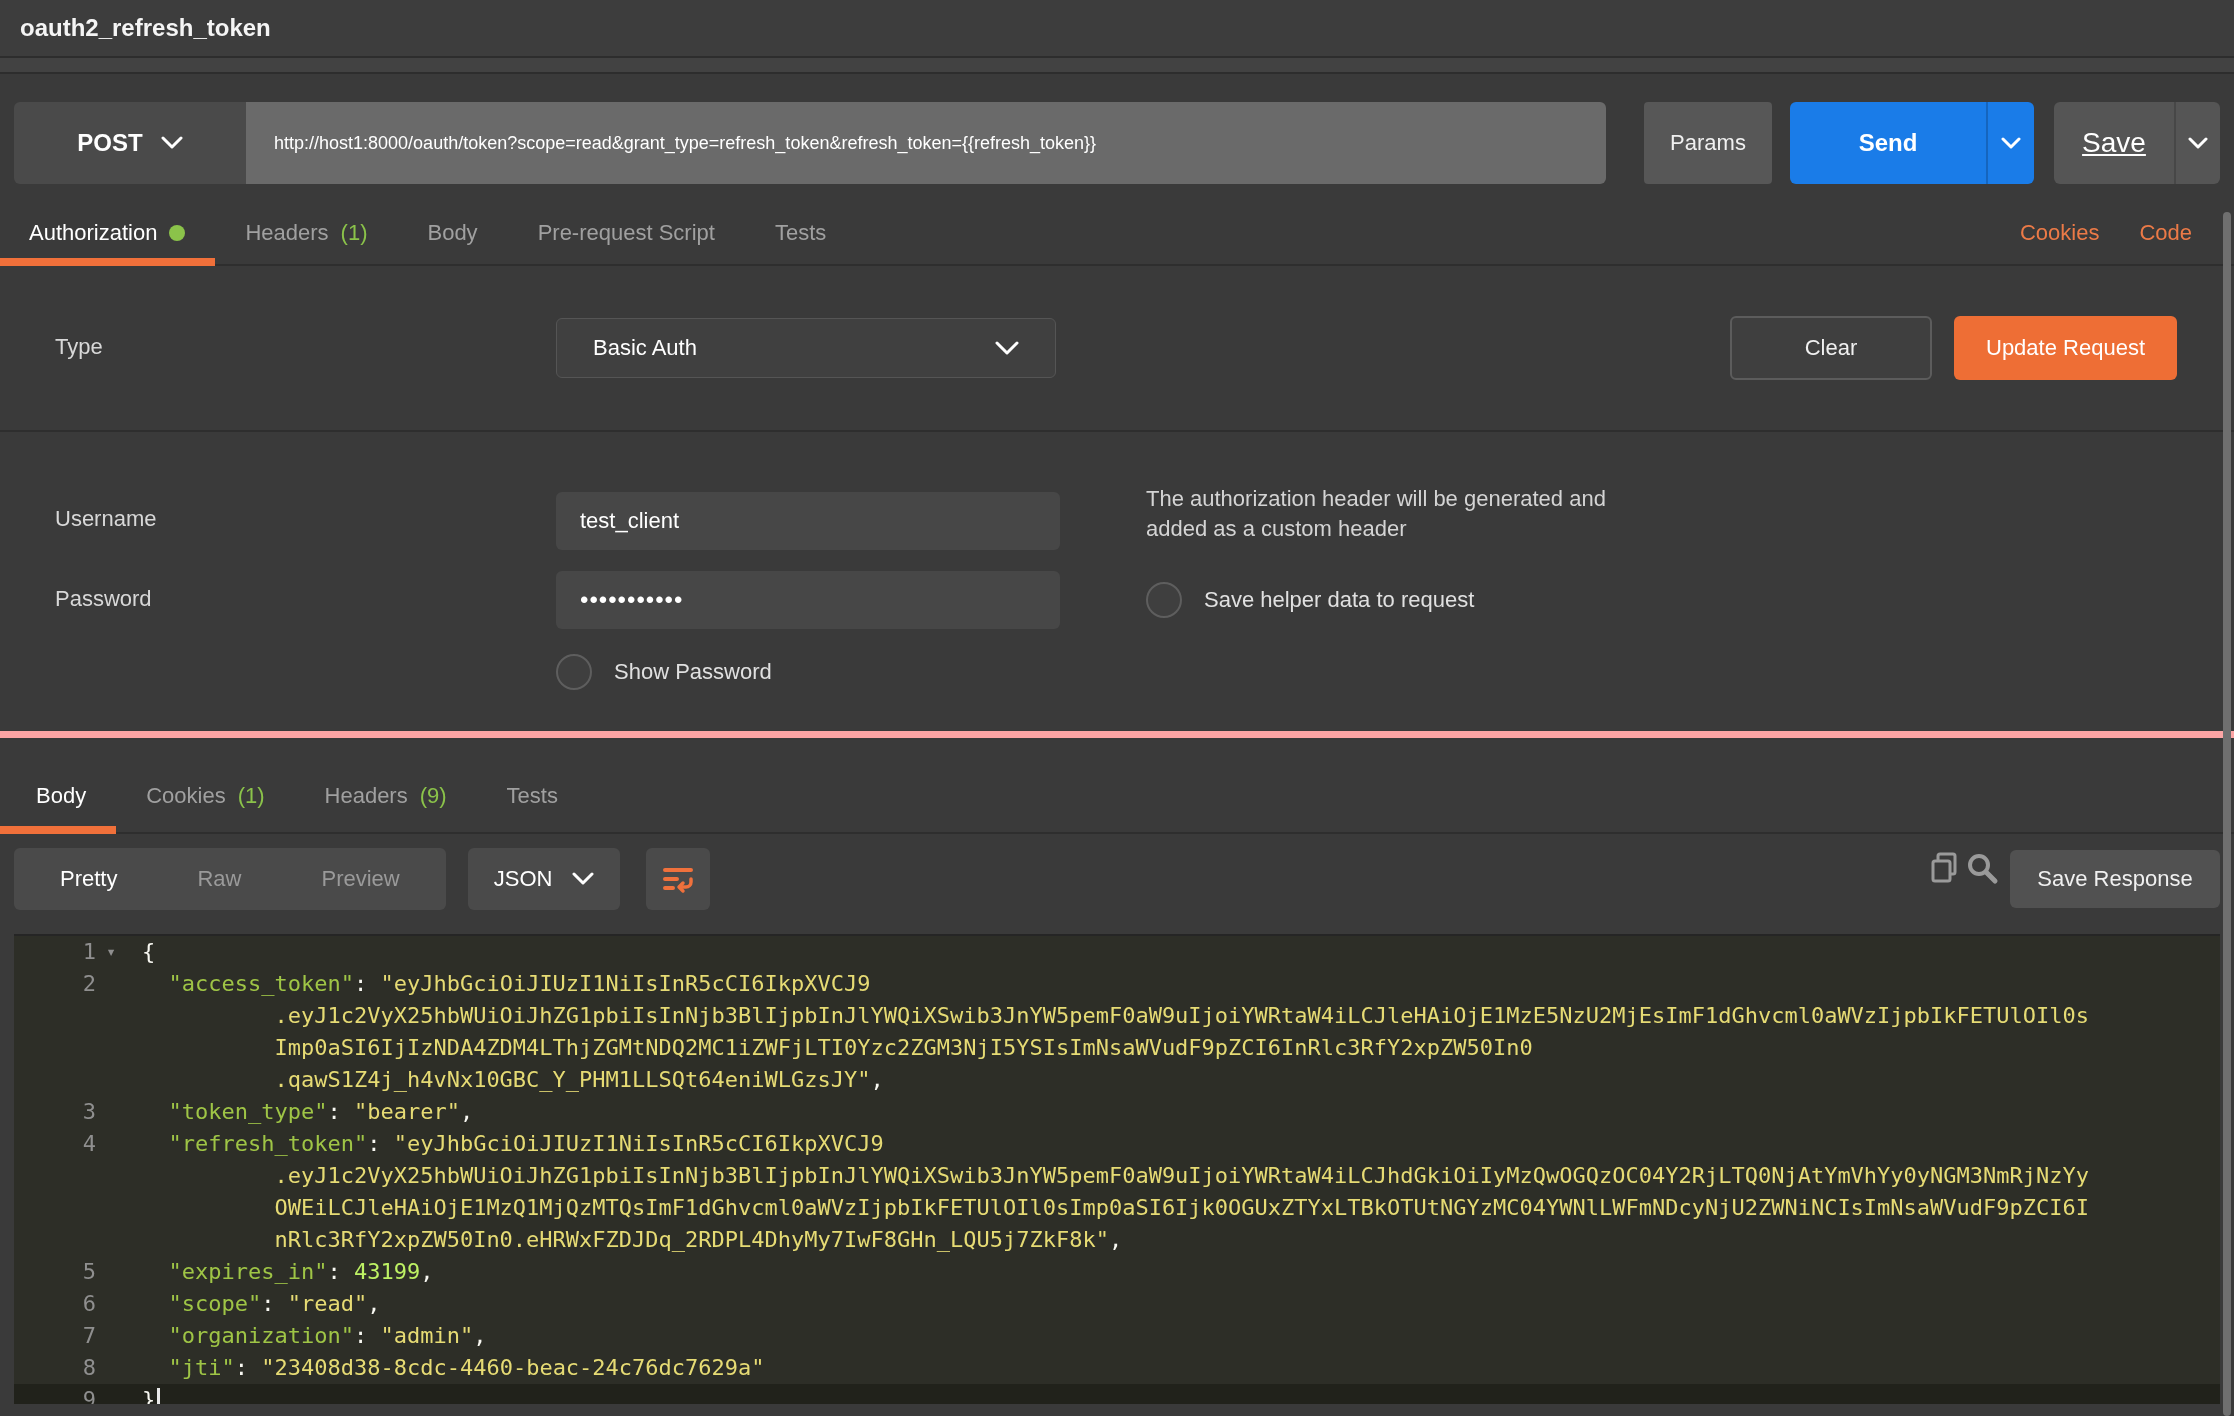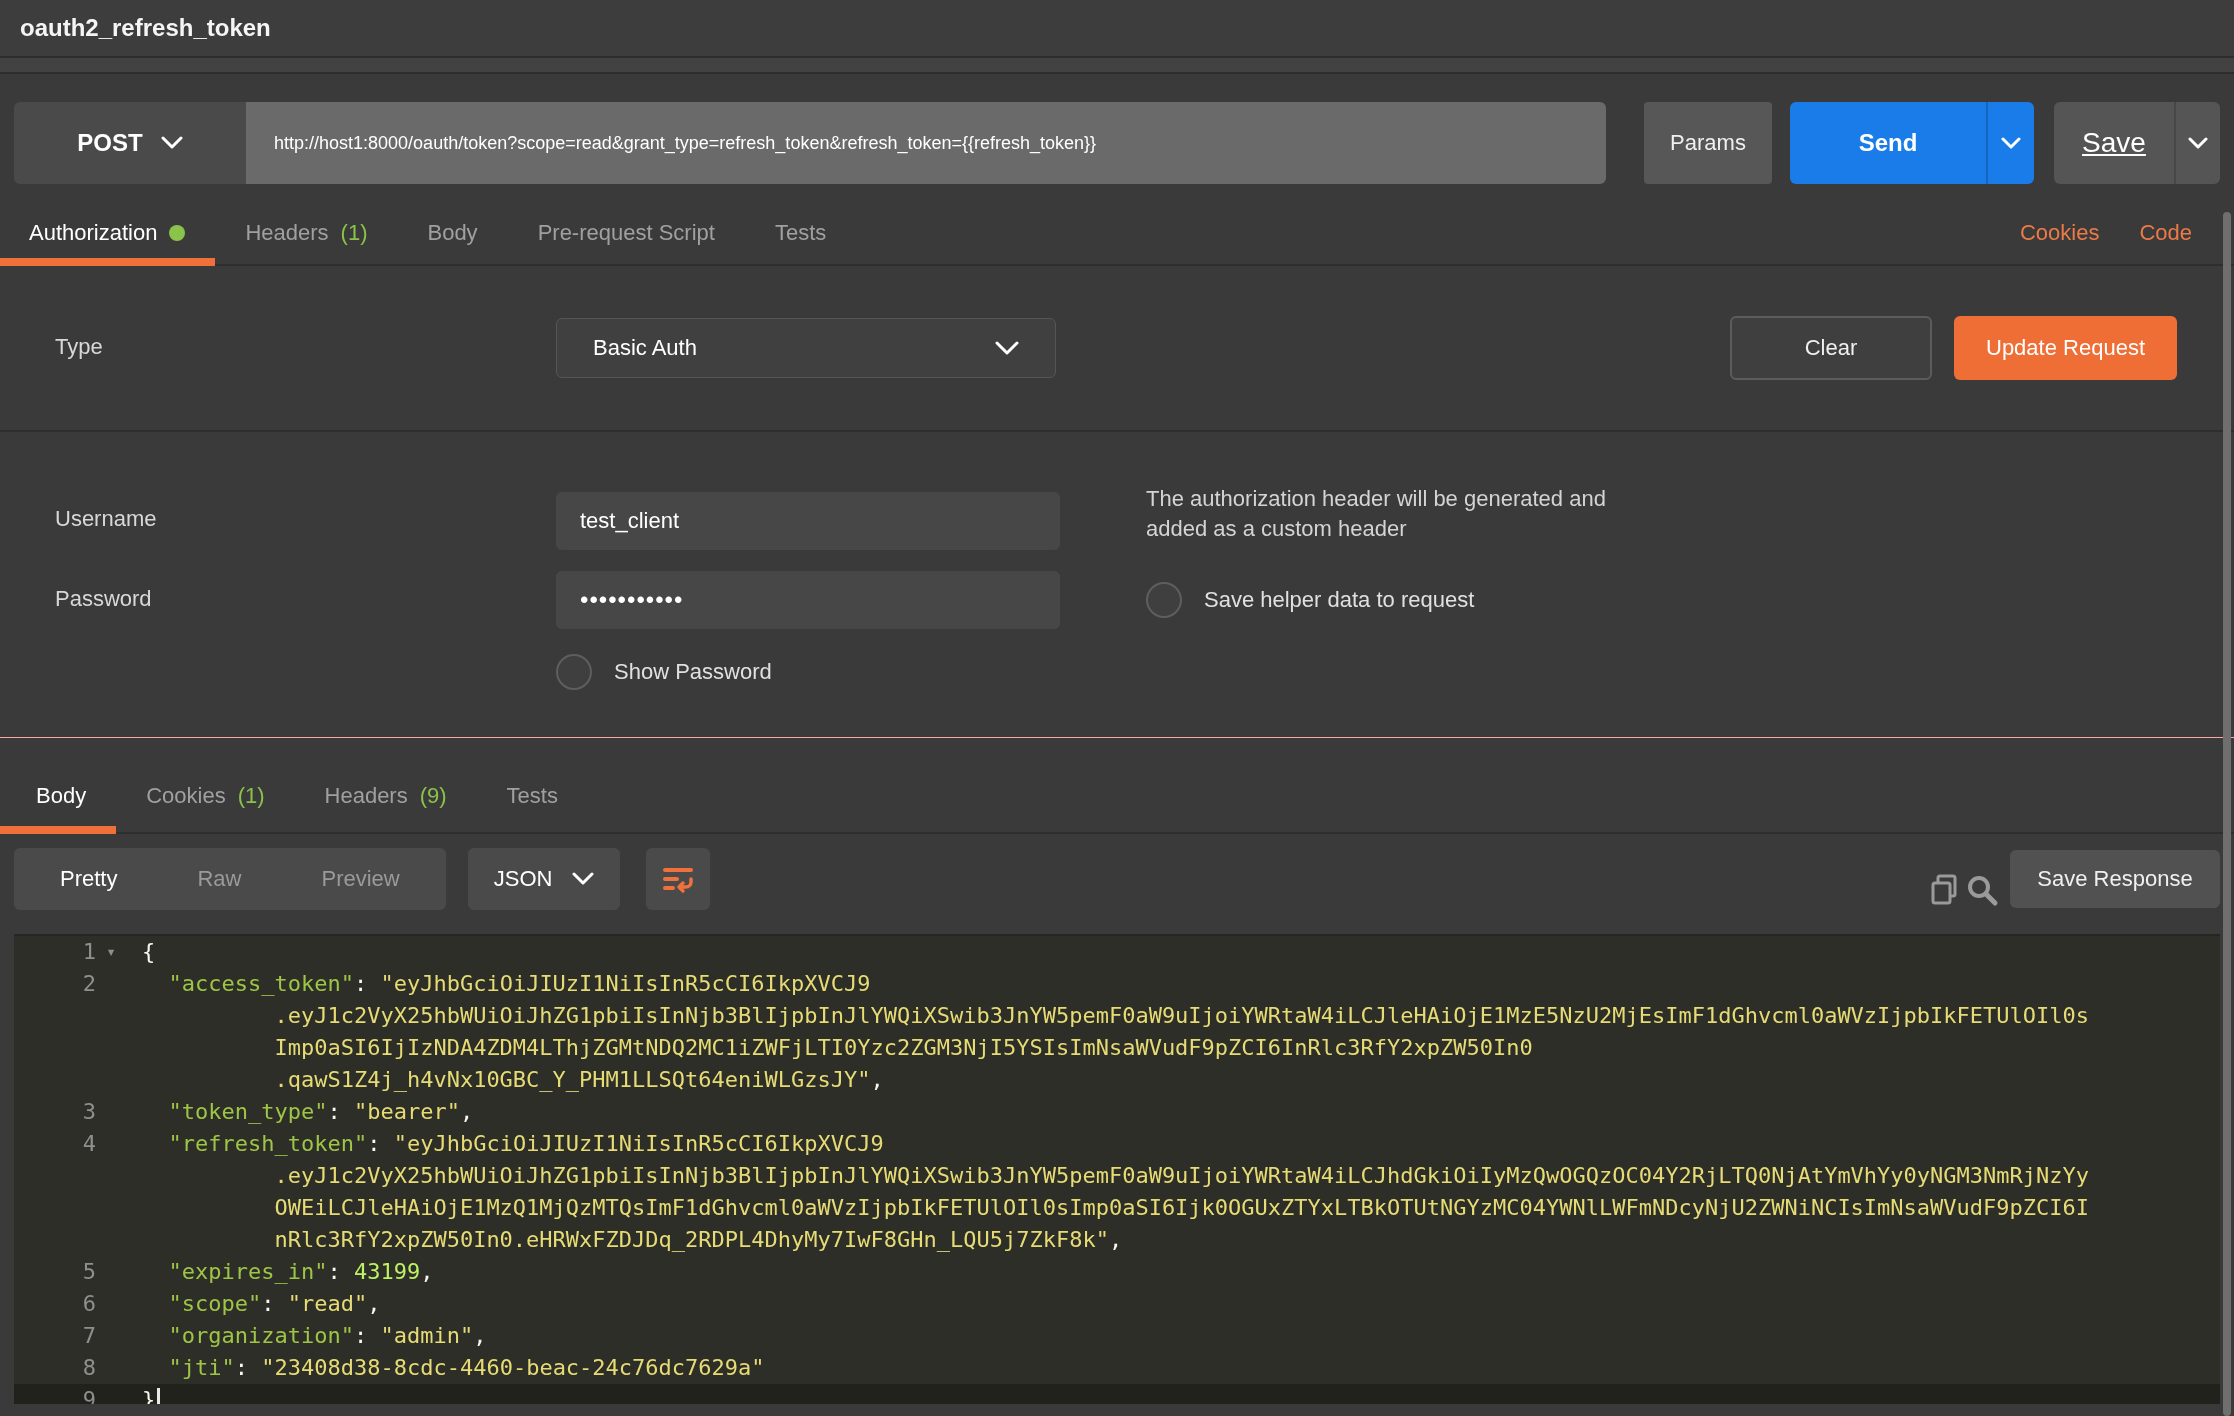--- a/index.html
+++ b/index.html
@@ -58,21 +58,21 @@
     align-items:center; padding:0 36px; font-size:22px; color:#ffffff; }
   .select-box .sel-caret { margin-left:auto; display:flex; align-items:center; }
   .clear-btn { position:absolute; left:1730px; top:50px; width:202px; height:64px;
     background:#3f3f3f; border:2px solid #5c5c5c; border-radius:6px; display:flex;
     align-items:center; justify-content:center; font-size:22px; color:#f0f0f0; }
   .update-btn { position:absolute; left:1954px; top:50px; width:223px; height:64px;
     background:#ee6e35; border-radius:6px; display:flex; align-items:center;
     justify-content:center; font-size:22px; color:#ffffff; }
 
   
-  .auth-cred-section { height:306px; border-bottom:1px solid #fca5a5; position:relative; }
+  .auth-cred-section { height:306px; border-bottom:7px solid #fca5a5; position:relative; }
   .auth-cred-section .row-label { position:absolute; left:55px; font-size:22px; color:#d8d8d8; }
   .lbl-username { top:74px; } .lbl-password { top:154px; }
   .cred-input { position:absolute; left:556px; width:504px; height:58px; background:#474747;
     border:none; border-radius:6px; padding-left:24px; font-size:22px; color:#ffffff;
     font-family:"Liberation Sans", sans-serif; outline:none; }
   .input-username { top:60px; }
   .input-password { top:139px; font-size:24px; letter-spacing:1px; }
   .radio-line { position:absolute; display:flex; align-items:center; gap:22px;
     font-size:22px; color:#e0e0e0; }
   .show-password { left:556px; top:222px; }
@@ -95,21 +95,21 @@
   
   .toolbar-row { margin:14px 14px 0 14px; height:62px; display:flex; align-items:center; }
   .seg-control { display:flex; background:#4a4a4a; border-radius:6px; height:62px;
     align-items:center; padding:0 6px; }
   .seg { padding:0 40px; font-size:22px; color:#9a9a9a; }
   .seg.active { color:#ffffff; }
   .json-select { margin-left:22px; height:62px; background:#4a4a4a; border-radius:6px;
     padding:0 26px; display:flex; align-items:center; gap:20px; font-size:22px; color:#ffffff; }
   .wrap-btn { margin-left:26px; width:64px; height:62px; background:#4a4a4a; border-radius:6px;
     display:flex; align-items:center; justify-content:center; }
-  .toolbar-right { margin-left:auto; display:flex; align-items:flex-end; }
+  .toolbar-right { margin-left:auto; display:flex; align-items:flex-start; }
   .icon-btn { display:flex; align-items:center; justify-content:center; }
   .save-response-btn { width:210px; height:58px; background:#515151; border-radius:6px;
     display:flex; align-items:center; justify-content:center; font-size:22px;
     color:#f0f0f0; margin-left:10px; }
 
   
   .editor { margin:24px 14px 0 14px; height:470px; background:#2d2e27;
     border-top:2px solid #252525; overflow:hidden;
     font-family:"DejaVu Sans Mono", monospace; font-size:22px; line-height:32px; }
   .code-row { display:flex; height:32px; }

